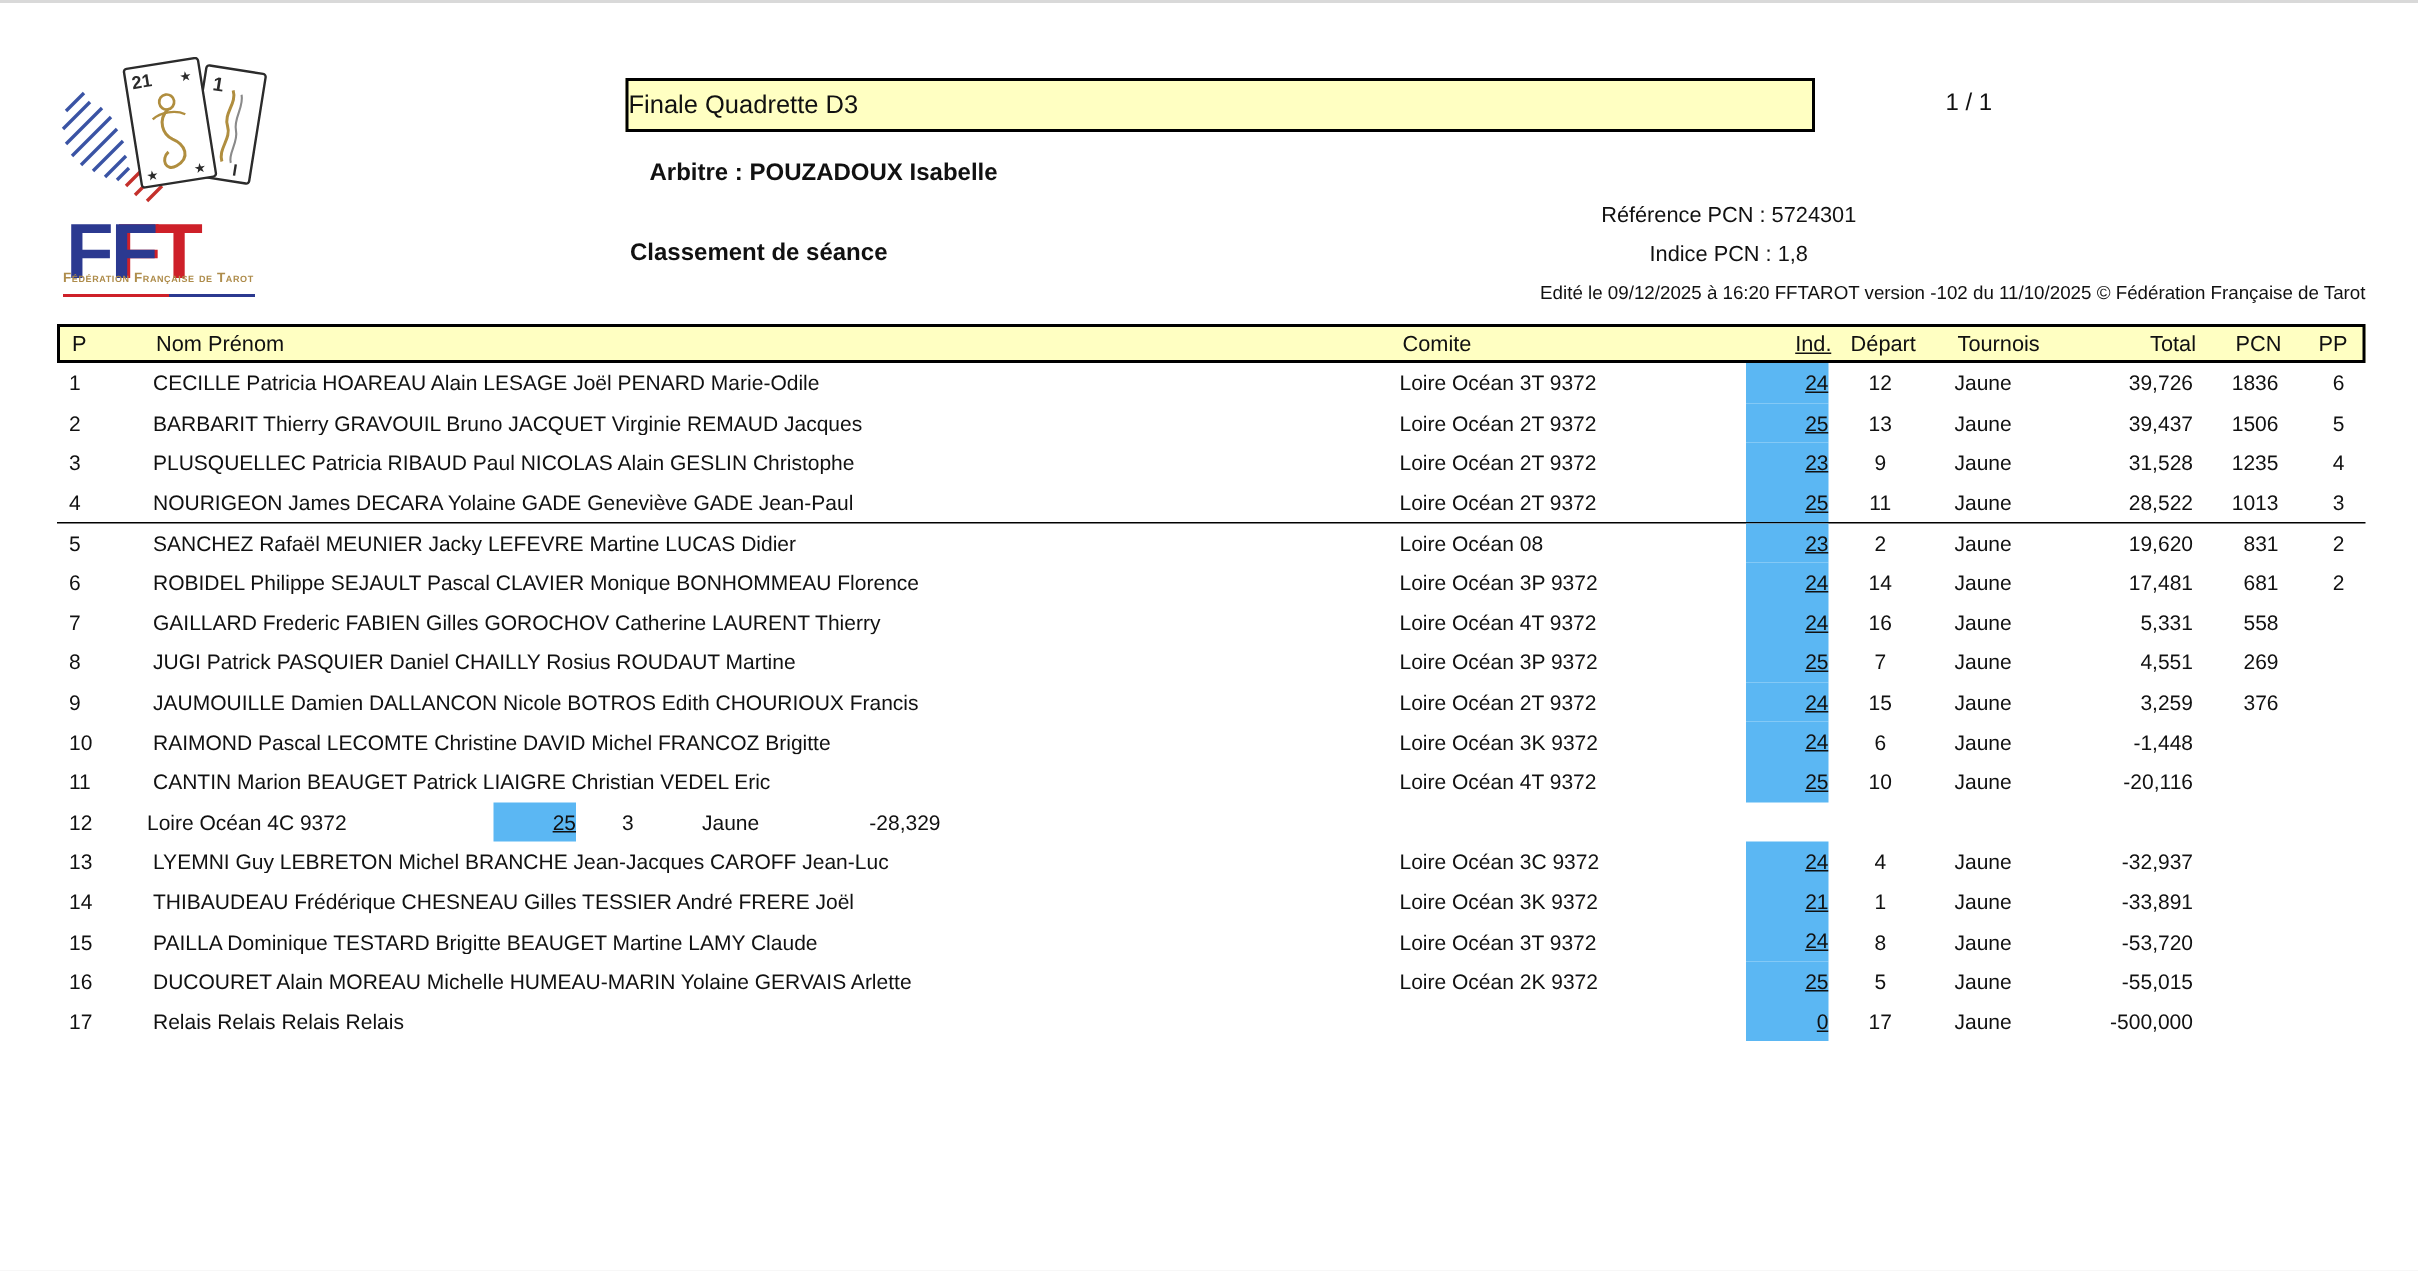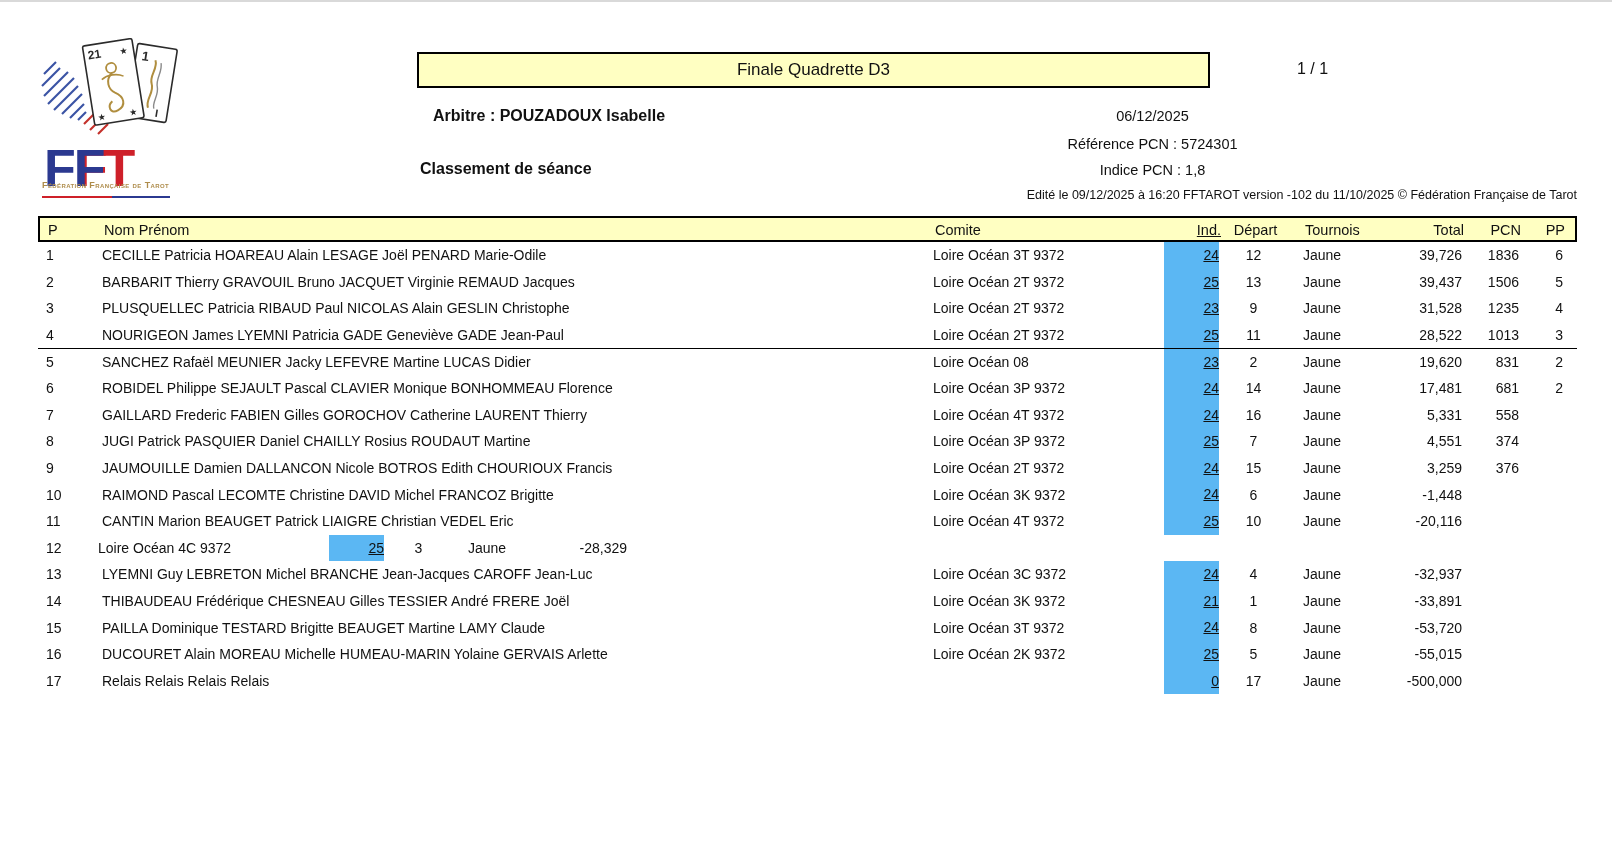--- a/index.html
+++ b/index.html
@@ -17,21 +17,21 @@
   .fft-wordmark .f2 { color:var(--logo-blue); text-shadow:2px 0 var(--logo-red); }
   .fft-wordmark .t1 { color:var(--logo-red); }
   .fed-name { position:absolute; left:2px; top:142px; width:150px; font-size:9px; font-weight:bold;
               color:var(--logo-gold); font-variant:small-caps; letter-spacing:.4px; white-space:nowrap; }
   .fed-underline { position:absolute; left:2px; top:158px; width:128px; height:2px;
                    background:linear-gradient(to right, var(--logo-red) 55%, var(--logo-blue) 55%); }
 
   
   .title-box { position:absolute; left:417px; top:50px; width:793px; height:36px;
                background:var(--yellow); border:2px solid #000; display:flex;
-               align-items:center; justify-content:center; font-size:17px; }
+               align-items:center; font-size:17px; }
   .page-num  { position:absolute; left:1297px; top:58px; font-size:16px; }
   .arbitre   { position:absolute; left:420px; top:105px; font-size:16px; font-weight:bold;margin-left:13px; }
   .session-date { position:absolute; left:960px; top:106px; width:385px; text-align:center; font-size:14.5px; }
   .pcn-ref   { position:absolute; left:960px; top:134px; width:385px; text-align:center; font-size:14.5px; }
   .classement{ position:absolute; left:420px; top:158px; font-size:16px; font-weight:bold; }
   .pcn-ind   { position:absolute; left:960px; top:160px; width:385px; text-align:center; font-size:14.5px; }
   .edited    { position:absolute; left:577px; top:186px; width:1000px; text-align:right; font-size:12.5px; }
 
   
   .rtable { position:absolute; left:38px; top:214px; width:1539px; }
@@ -100,21 +100,20 @@
     </div>
     <div class="fed-name">Fédération Française de Tarot</div>
     <div class="fed-underline"></div>
   </div>
 
   <div class="title-box">
     <span>Finale Quadrette D3</span>
   </div>
   <div class="page-num">1 / 1</div>
   <div class="arbitre">Arbitre : POUZADOUX Isabelle</div>
-  <div class="session-date">06/12/2025</div>
   <div class="pcn-ref">Référence PCN : 5724301</div>
   <div class="classement">Classement de séance</div>
   <div class="pcn-ind">Indice PCN : 1,8</div>
   <div class="edited">Edité le 09/12/2025 à 16:20 FFTAROT version -102 du 11/10/2025 © Fédération Française de Tarot</div>
 
   <div class="rtable">
     <div class="thead">
       <div class="c col-p">P</div>
       <div class="c col-nom">Nom Prénom</div>
       <div class="c col-comite">Comite</div>
@@ -154,21 +153,21 @@
     <div class="c col-comite">Loire Océan 2T 9372</div>
     <div class="c col-ind">23</div>
     <div class="c col-depart">9</div>
     <div class="c col-tournois">Jaune</div>
     <div class="c col-total">31,528</div>
     <div class="c col-pcn">1235</div>
     <div class="c col-pp">4</div>
   </div>
         <div class="trow">
     <div class="c col-p">4</div>
-    <div class="c col-nom">NOURIGEON James LYEMNI Patricia GADE Geneviève GADE Jean-Paul</div>
+    <div class="c col-nom">NOURIGEON James DECARA Yolaine GADE Geneviève GADE Jean-Paul</div>
     <div class="c col-comite">Loire Océan 2T 9372</div>
     <div class="c col-ind">25</div>
     <div class="c col-depart">11</div>
     <div class="c col-tournois">Jaune</div>
     <div class="c col-total">28,522</div>
     <div class="c col-pcn">1013</div>
     <div class="c col-pp">3</div>
   </div>
         <div class="trow sep">
     <div class="c col-p">5</div>
@@ -204,21 +203,21 @@
     <div class="c col-pp"></div>
   </div>
         <div class="trow">
     <div class="c col-p">8</div>
     <div class="c col-nom">JUGI Patrick PASQUIER Daniel CHAILLY Rosius ROUDAUT Martine</div>
     <div class="c col-comite">Loire Océan 3P 9372</div>
     <div class="c col-ind">25</div>
     <div class="c col-depart">7</div>
     <div class="c col-tournois">Jaune</div>
     <div class="c col-total">4,551</div>
-    <div class="c col-pcn">374</div>
+    <div class="c col-pcn">269</div>
     <div class="c col-pp"></div>
   </div>
         <div class="trow">
     <div class="c col-p">9</div>
     <div class="c col-nom">JAUMOUILLE Damien DALLANCON Nicole BOTROS Edith CHOURIOUX Francis</div>
     <div class="c col-comite">Loire Océan 2T 9372</div>
     <div class="c col-ind">24</div>
     <div class="c col-depart">15</div>
     <div class="c col-tournois">Jaune</div>
     <div class="c col-total">3,259</div>

